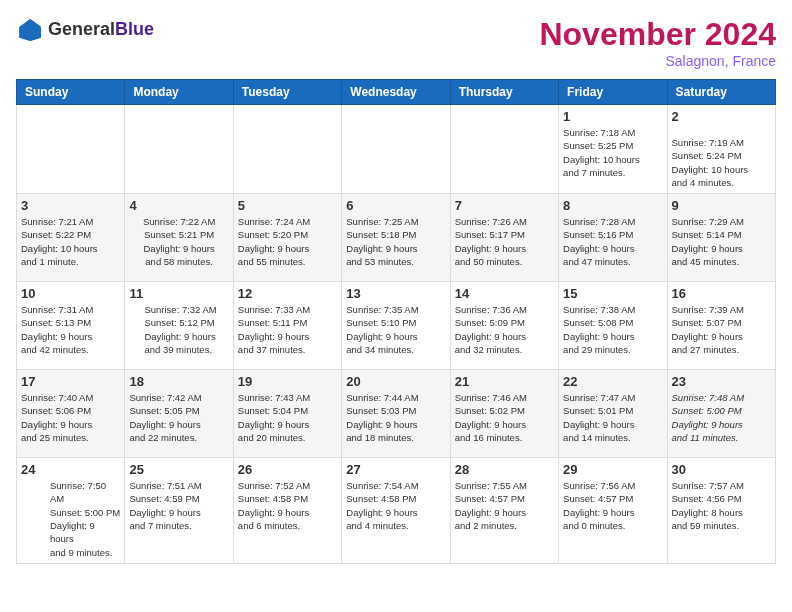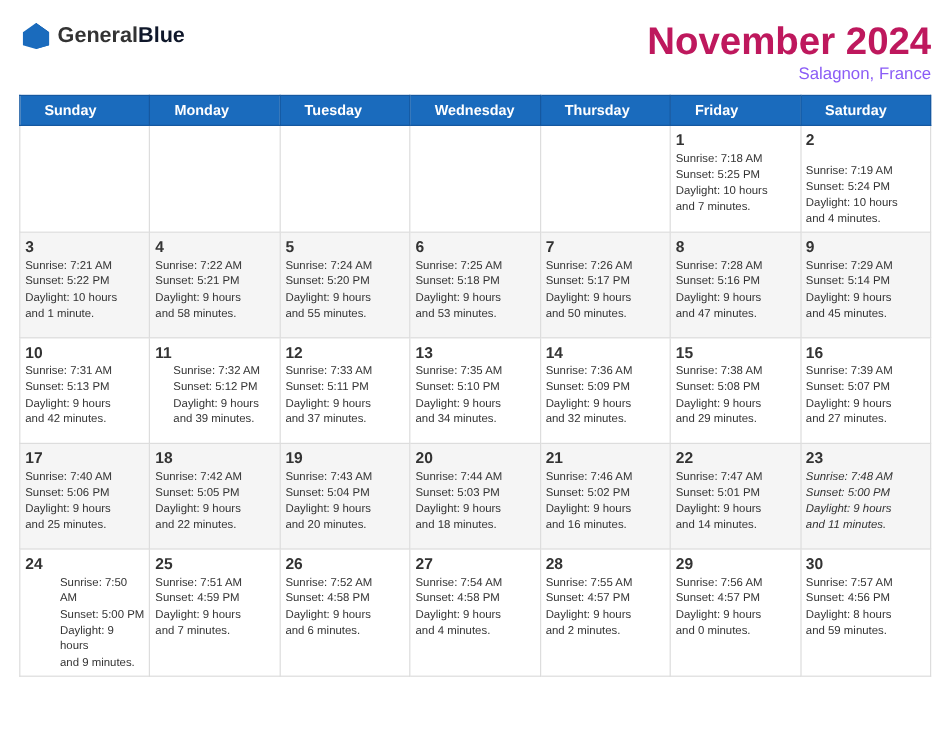--- a/index.html
+++ b/index.html
@@ -20,21 +20,21 @@
       display: flex;
       align-items: center;
       gap: 4px;
     }
     .logo-text {
       font-size: 18px;
       font-weight: bold;
       color: #333;
       line-height: 1.1;
     }
-    .logo-text .blue { color: #0f172a; }
+    .logo-text .blue { color: #4c1d95; }
     .logo-icon {
       width: 28px;
       height: 28px;
     }
     .title-block { text-align: right; }
     .month-title {
       font-size: 32px;
       font-weight: bold;
       color: #be185d;
     }
@@ -45,21 +45,21 @@
     table {
       width: 100%;
       border-collapse: collapse;
       table-layout: fixed;
     }
     thead th {
       background: #1a6bbd;
       color: #fff;
       font-size: 12px;
       font-weight: bold;
-      padding: 5px 20px;
+      padding: 5px 8px;
       text-align: left;
       border: 1px solid #1558a0;
     }
     tbody tr { border: 1px solid #ccc; }
     tbody td {
       vertical-align: top;
       font-size: 10px;
       color: #333;
       padding: 4px 4px;
       border: 1px solid #ddd;
@@ -138,21 +138,21 @@
       <tr>
         <td>
           <span class="day-num">3</span>
           <div class="day-info" style="white-space: pre-line;">Sunrise: 7:21 AM
 Sunset: 5:22 PM
 Daylight: 10 hours
 and 1 minute.</div>
         </td>
         <td>
           <span class="day-num">4</span>
-          <div class="day-info" style="white-space: pre-line;">Sunrise: 7:22 AM
+          <div class="day-info" style="white-space: pre-line; text-align: center;">Sunrise: 7:22 AM
 Sunset: 5:21 PM
 Daylight: 9 hours
 and 58 minutes.</div>
         </td>
         <td>
           <span class="day-num">5</span>
           <div class="day-info" style="white-space: pre-line;">Sunrise: 7:24 AM
 Sunset: 5:20 PM
 Daylight: 9 hours
 and 55 minutes.</div>

